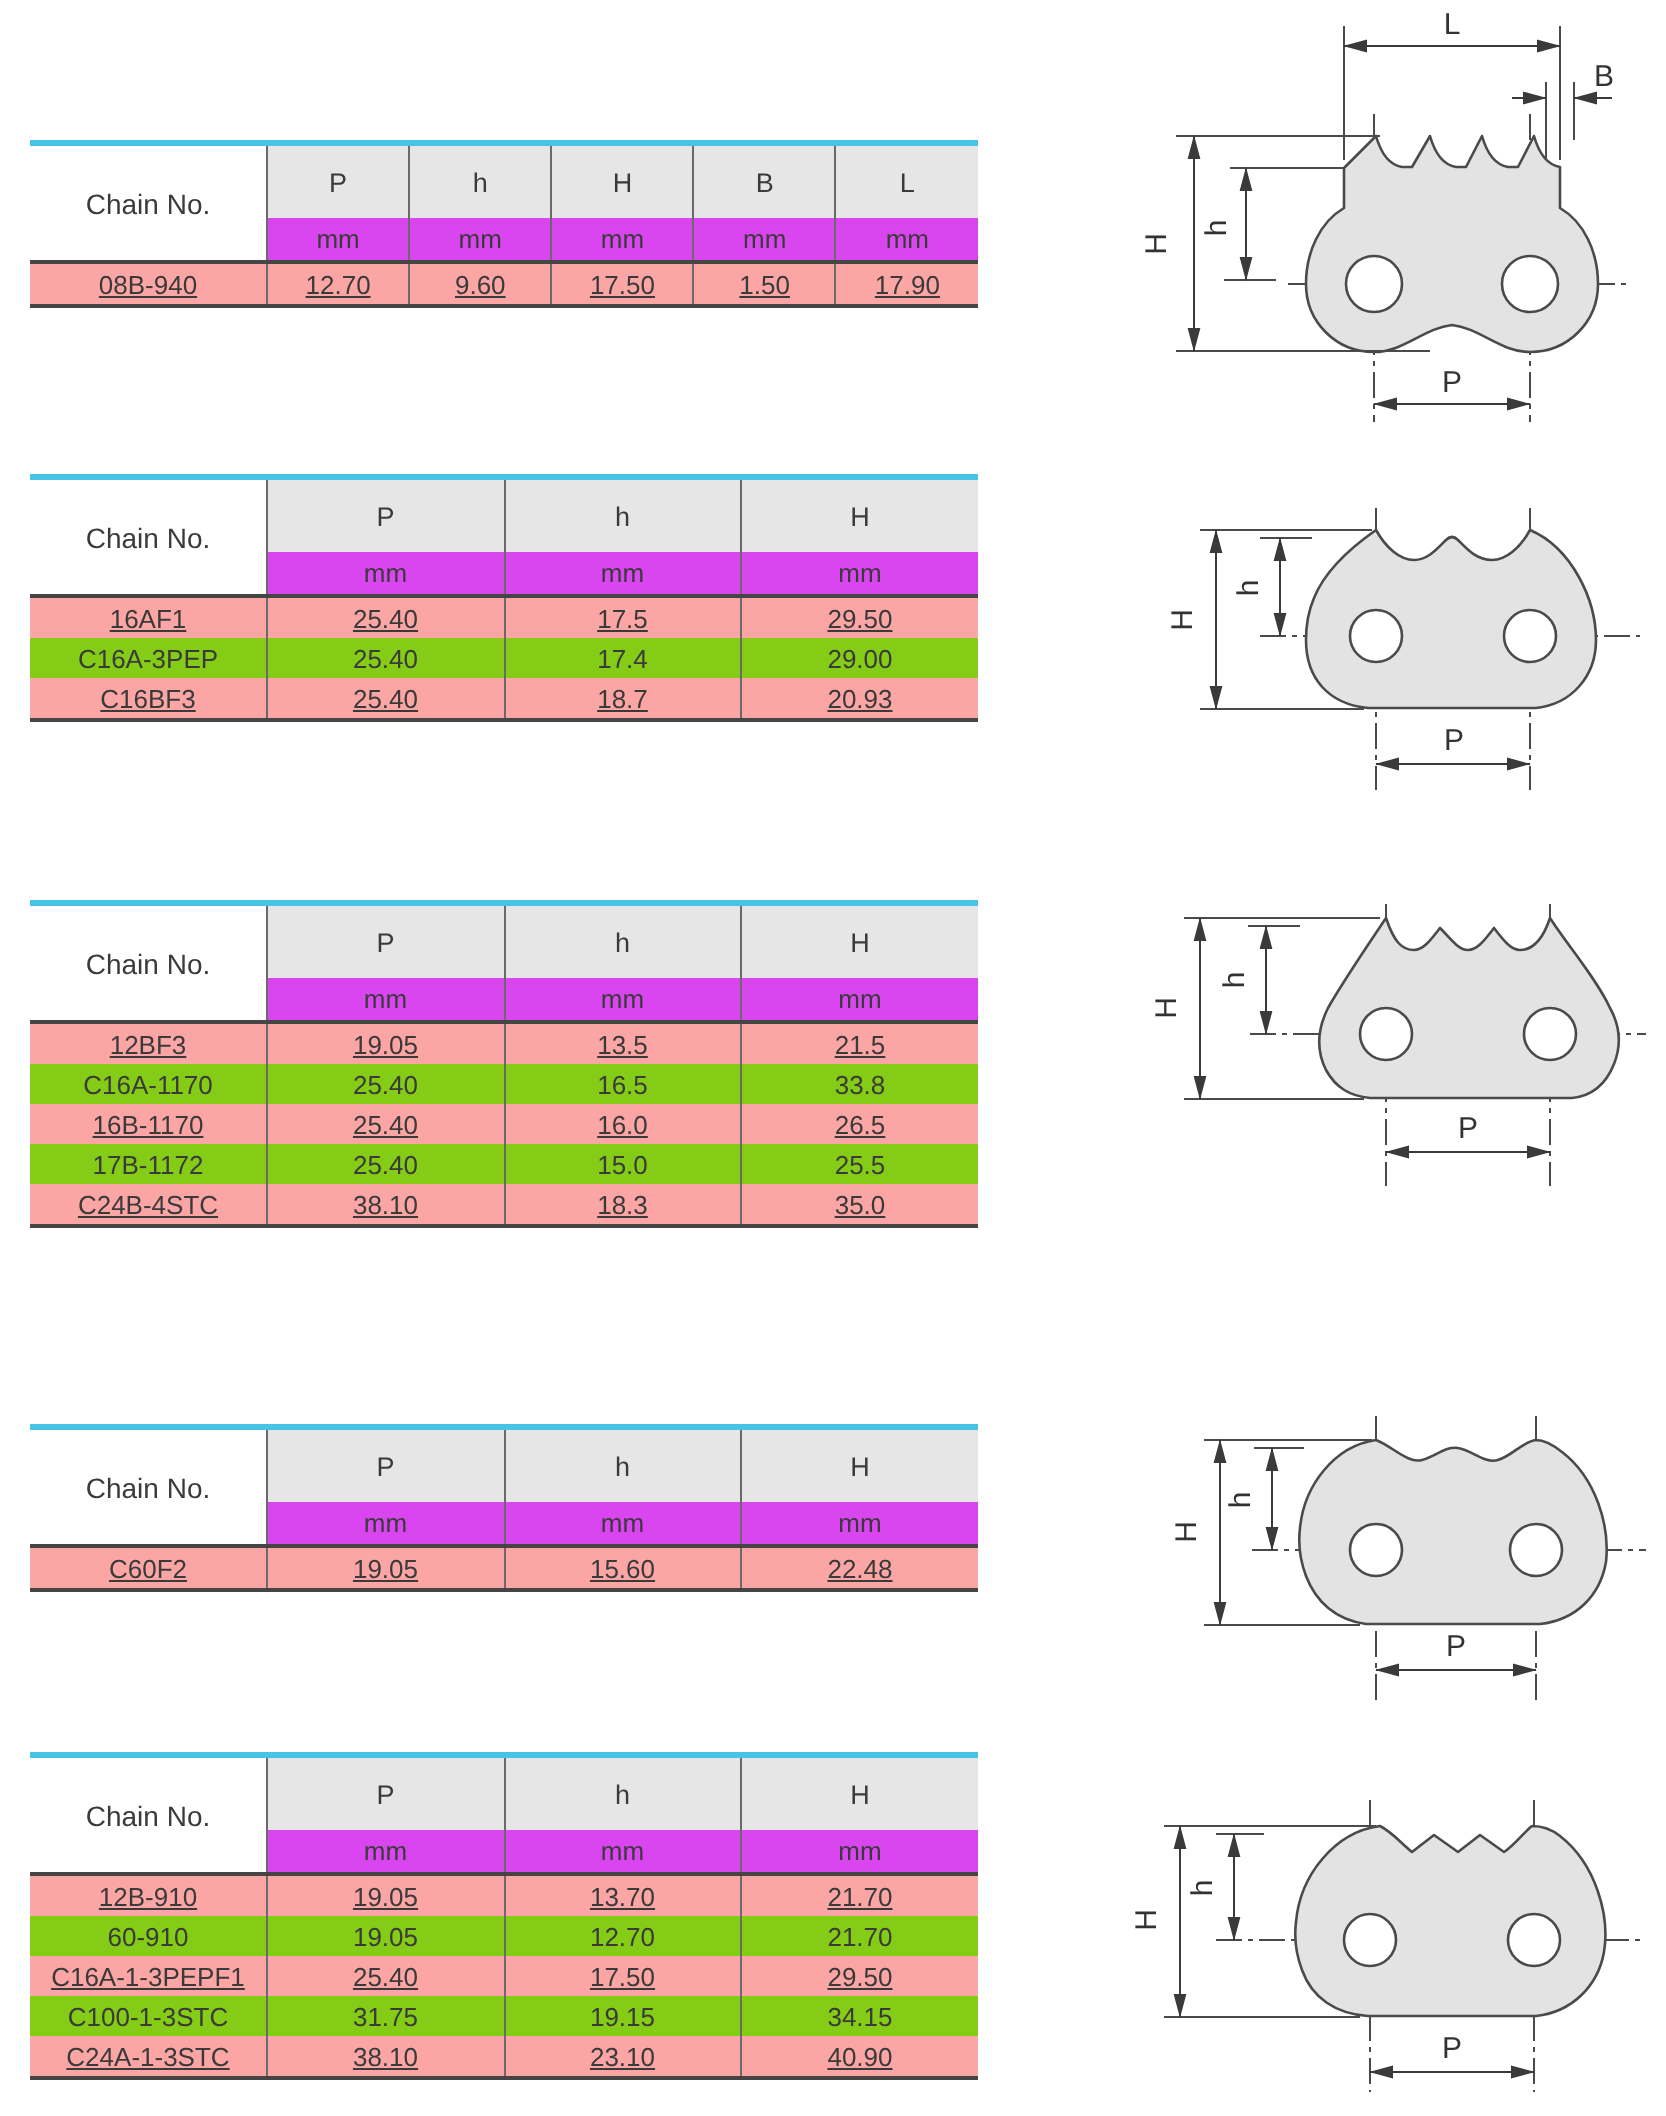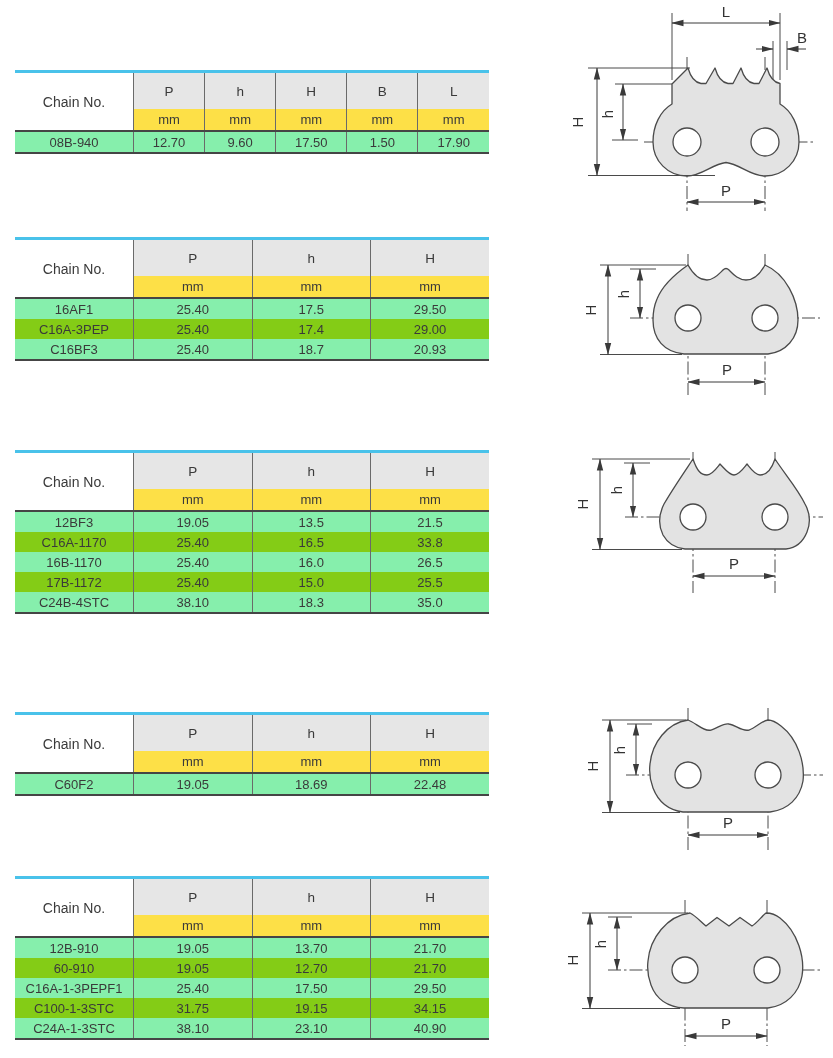--- a/index.html
+++ b/index.html
@@ -6,24 +6,24 @@
   .page{position:relative;width:833px;height:1058px;background:#ffffff;overflow:hidden;
         font-family:"Liberation Sans",sans-serif;}
   .tslot{position:absolute;left:15px;width:474px;}
   .tbl{border-collapse:collapse;width:474px;table-layout:fixed;
        border-top:3px solid #49c2ea;border-bottom:2px solid #454545;
        font-size:13px;color:#3a3a3a;}
   .tbl th,.tbl td{text-align:center;font-weight:normal;padding:0;vertical-align:middle;}
   .tbl thead{border-bottom:2px solid #454545;}
   .tbl th.chain{width:118px;background:#ffffff;font-size:14px;border-right:1.5px solid #6a6a6a;}
   .tbl th.colh{background:#e6e6e6;height:36px;font-size:13.5px;border-left:1.5px solid #6a6a6a;}
-  .tbl td.unit{background:#fde047;height:21px;border-left:1.5px solid #6a6a6a;margin-top:28px;}
+  .tbl td.unit{background:#d946ef;height:21px;border-left:1.5px solid #6a6a6a;margin-top:28px;}
   .tbl tbody td{height:20px;border-left:1.5px solid #6a6a6a;}
   .tbl tbody td:first-child{border-left:none;}
-  .tbl tbody tr.odd{background:#86efac;}
+  .tbl tbody tr.odd{background:#fca5a5;text-decoration:underline;}
   .tbl tbody tr.even{background:#84cc16;}
   .dg{position:absolute;left:560px;}
   .plate{fill:#e3e3e3;stroke:#4a4a4a;stroke-width:1.3;stroke-linejoin:round;}
   .hole{fill:#ffffff;stroke:#4a4a4a;stroke-width:1.3;}
   .cl{stroke:#4a4a4a;stroke-width:1;fill:none;stroke-dasharray:13 3 2.5 3;}
   .ext{stroke:#4a4a4a;stroke-width:1;fill:none;}
   .dim{stroke:#3a3a3a;stroke-width:1;fill:none;}
   .lbl{font-family:"Liberation Sans",sans-serif;font-size:15px;fill:#333333;}
 </style>
 </head>
@@ -160,21 +160,21 @@
           <tr>
             <td class="unit">mm</td>
             <td class="unit">mm</td>
             <td class="unit">mm</td>
           </tr>
         </thead>
         <tbody>
           <tr class="odd">
             <td>C60F2</td>
             <td>19.05</td>
-            <td>18.69</td>
+            <td>15.60</td>
             <td>22.48</td>
           </tr>
         </tbody>
       </table>
     </div>
   <div class="tslot" style="top:876px">
       <table class="tbl">
         <thead>
           <tr>
             <th class="chain" rowspan="2">Chain No.</th>

